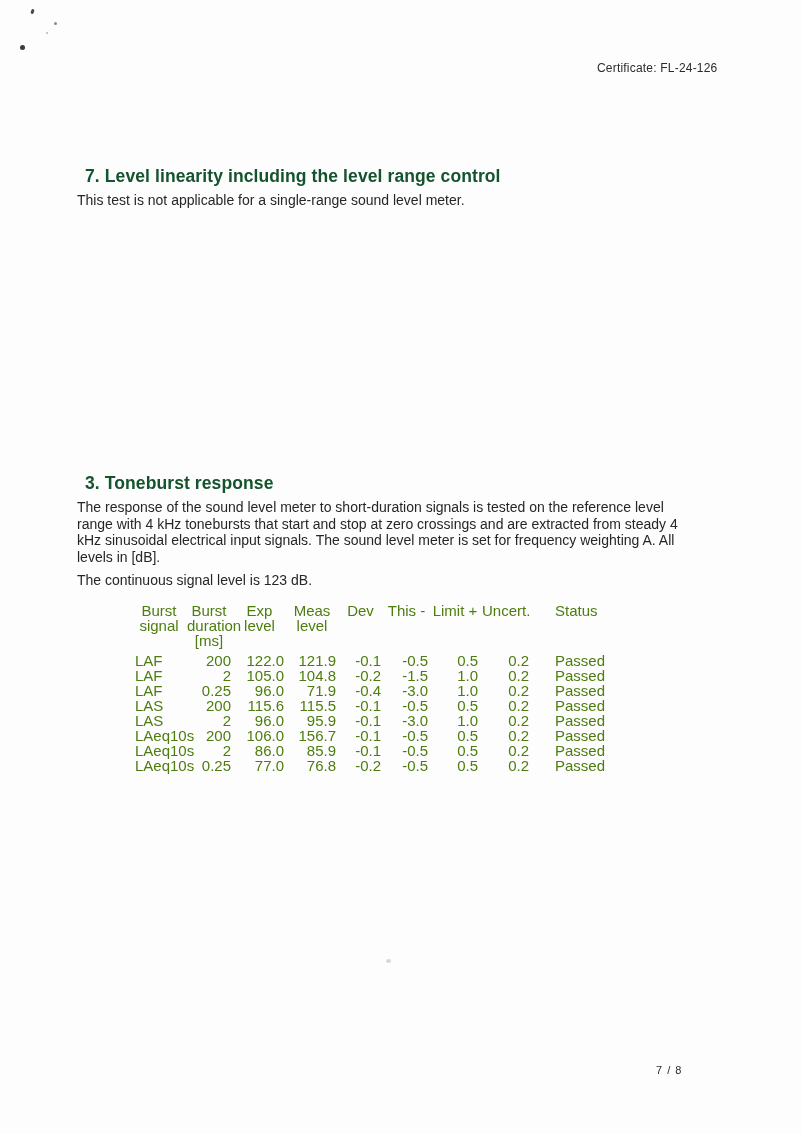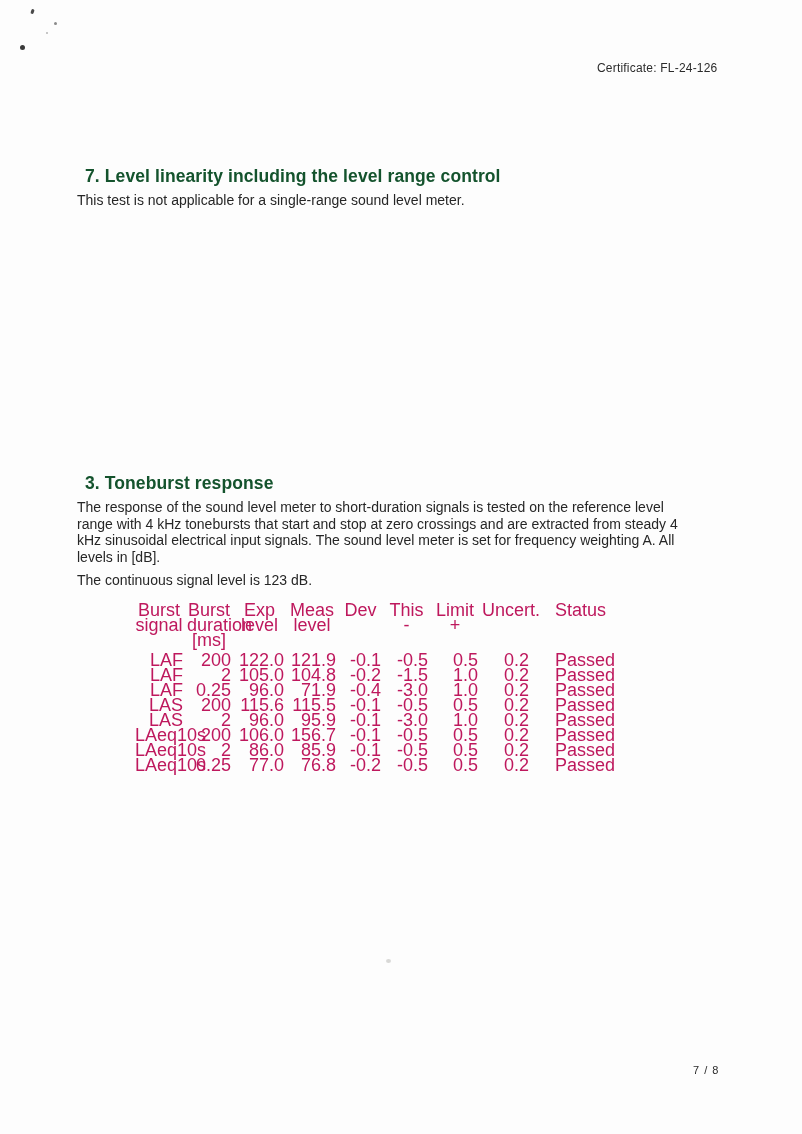--- a/index.html
+++ b/index.html
@@ -61,44 +61,44 @@
   }
   .section p {
     margin: 0 0 7px 0;
     font-size: 14px; line-height: 16.6px; color: #262626;
   }
 
   
   .table-wrap { position: absolute; left: 133px; top: 603px; }
   table.tb {
     border-collapse: collapse; table-layout: fixed; width: 470px;
-    font-size: 18px; color: #be185d;
+    font-size: 15px; color: #4d7c0f;
   }
   table.tb col.c1 { width: 52px; }
   table.tb col.c2 { width: 48px; }
   table.tb col.c3 { width: 53px; }
   table.tb col.c4 { width: 52px; }
   table.tb col.c5 { width: 45px; }
   table.tb col.c6 { width: 47px; }
   table.tb col.c7 { width: 50px; }
   table.tb col.c8 { width: 51px; }
   table.tb col.c9 { width: 72px; }
   table.tb th, table.tb td { padding: 0 2px; line-height: 15px; font-weight: normal; }
   table.tb thead th {
     text-align: center; vertical-align: top;
     white-space: pre-line; padding-bottom: 5px;
   }
   table.tb thead th:nth-child(9) { text-align: left; padding-left: 24px; }
   table.tb td { text-align: right; }
-  table.tb td:nth-child(1) { text-align: right; }
+  table.tb td:nth-child(1) { text-align: left; }
   table.tb td:nth-child(9) { text-align: right; padding-left: 24px; }
 
   
   .page-number {
-    position: absolute; left: 693px; top: 1064px;
+    position: absolute; left: 656px; top: 1064px;
     font-size: 11px; letter-spacing: 1px; color: #2b2b2b;
   }
 </style>
 </head>
 <body>
 
 <div class="page">
 
   <div class="speck speck-1"></div>
   <div class="speck speck-2"></div>

